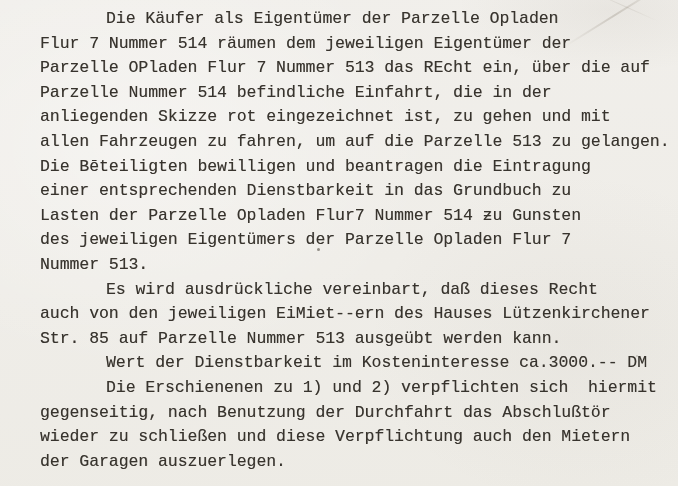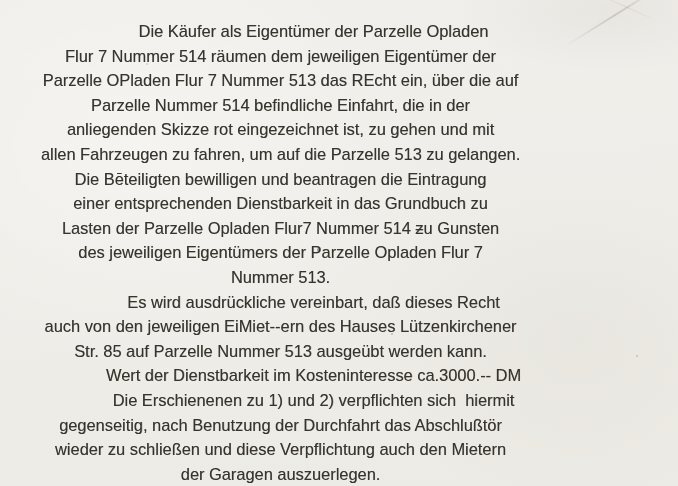--- a/index.html
+++ b/index.html
@@ -14,28 +14,27 @@
     overflow: hidden;
     background:
       radial-gradient(ellipse 220px 90px at 610px 10px, rgba(120,110,95,0.07), transparent 70%),
       radial-gradient(ellipse 400px 300px at 20% 30%, rgba(255,255,255,0.35), transparent 75%),
       radial-gradient(ellipse 300px 240px at 85% 70%, rgba(125,115,100,0.05), transparent 70%),
       linear-gradient(176deg, #f1efeb 0%, #efede8 55%, #edebe5 100%);
   }
   .text-block {
     position: absolute;
     left: 40px;
-    top: 19px;
-    font-family: Liberation Sans, sans-serif;
+    top: 7px;
+    font-family: Liberation Mono, monospace;
     font-size: 16.4px;
     line-height: 24.6px;
     color: #37332d;
     white-space: pre;
     text-shadow: 0.3px 0.3px 0.5px rgba(55,51,45,0.45);
-    text-align: center;
   }
   .line {
     height: 24.6px;
   }
   .line.indent {
     padding-left: 66px;
   }
   .crease {
     position: absolute;
     background: linear-gradient(90deg, transparent, rgba(130,120,105,0.28), transparent);

